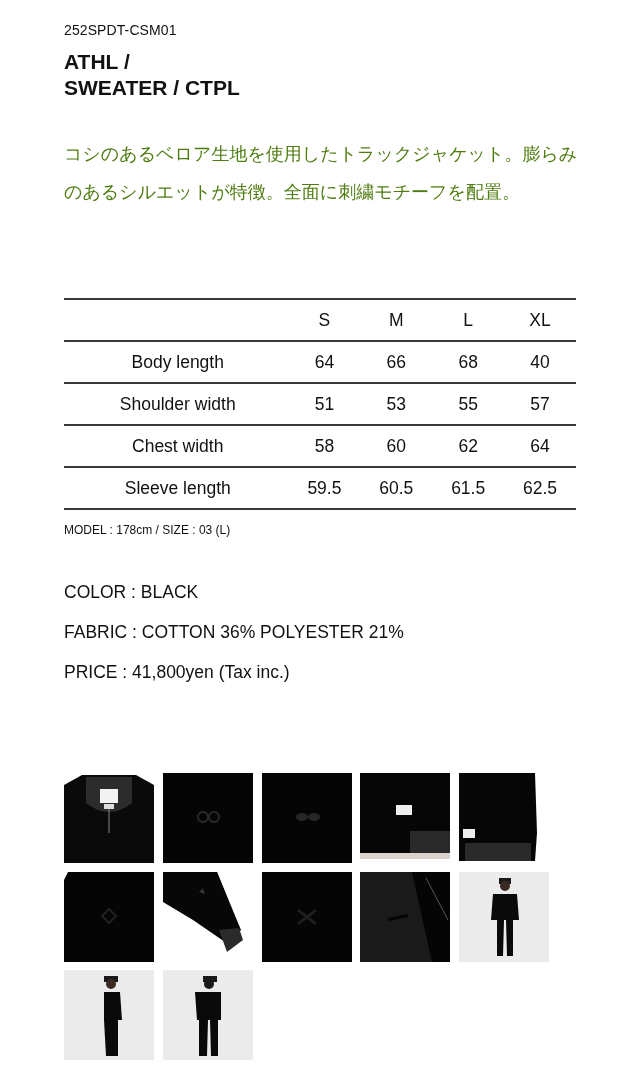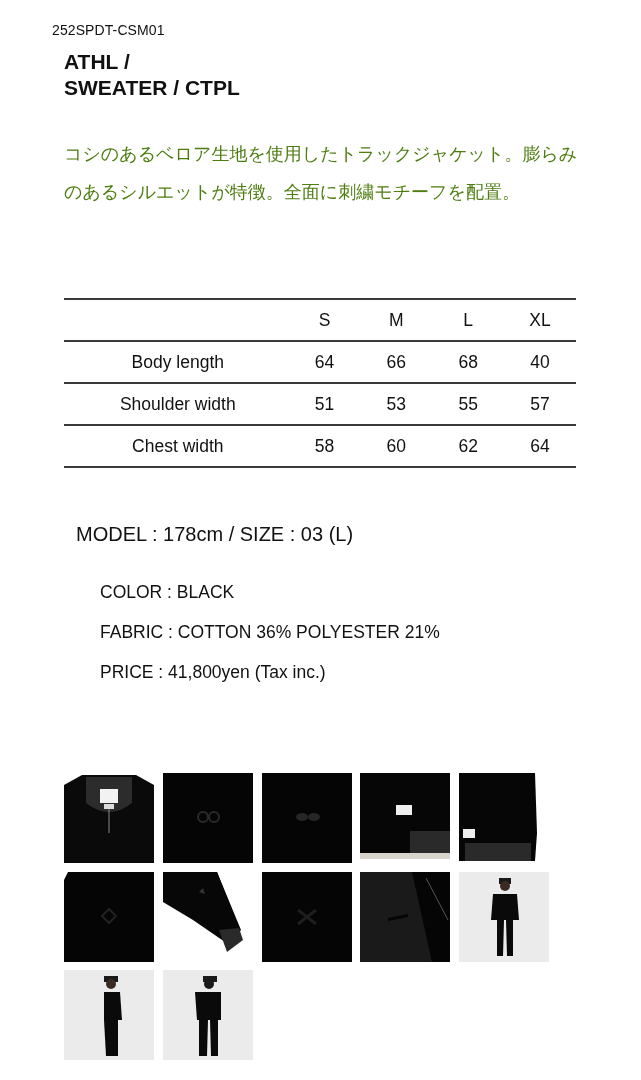--- a/index.html
+++ b/index.html
@@ -1,41 +1,41 @@
 <!DOCTYPE html>
 <html><head>
   <meta charset="utf-8">
   <style>
     html, body { margin: 0; padding: 0; background: #ffffff; }
     body {
       width: 641px; height: 1080px; position: relative; overflow: hidden;
       font-family: "Liberation Sans", "DejaVu Sans", sans-serif;
       color: #111111;
     }
-    .sku { position: absolute; left: 52px; top: 22px; font-size: 14px; letter-spacing: 0.1px; }
+    .sku { position: absolute; left: 64px; top: 22px; font-size: 14px; letter-spacing: 0.1px; }
     .title { position: absolute; left: 64px; top: 49px; font-size: 21px; font-weight: bold; line-height: 26px; }
     .desc {
       position: absolute; left: 64px; top: 135px; width: 520px;
       font-family: "DejaVu Sans", sans-serif; font-size: 18px; line-height: 38px; color: #4d7c0f;
     }
     .size-table {
       position: absolute; left: 64px; top: 298px; width: 512px;
       border-collapse: collapse; font-size: 17.5px;
     }
     .size-table tr { height: 42px; }
     .size-table th, .size-table td {
       border-top: 2px solid #3a3a3a; padding: 0; vertical-align: middle;
       font-weight: normal;
     }
     .size-table tr:last-child td { border-bottom: 2px solid #3a3a3a; }
     .size-table .label { text-align: center; padding-left: 3px; width: 222px; }
     .size-table .val { text-align: center; width: 72px; }
-    .model { position: absolute; left: 64px; top: 523px; font-size: 20px; margin-left: 12px; }
+    .model { position: absolute; left: 64px; top: 523px; font-size: 12px; }
     .specs { position: absolute; left: 64px; top: 580px; font-size: 17.5px; }
-    .specs div { height: 40px; line-height: 24px; margin-left: 36px; }
+    .specs div { height: 40px; line-height: 24px; }
     .thumbs { position: absolute; left: 64px; top: 773px; width: 500px; }
     .thumb {
       position: absolute; width: 90px; height: 90px; background: #050505;
       overflow: hidden;
     }
     .thumb.light { background: #ecebeb; }
     .thumb.white { background: #ffffff; }
   </style>
 </head>
 <body>
@@ -71,20 +71,27 @@
     <td class="val">53</td>
     <td class="val">55</td>
     <td class="val">57</td>
   </tr>
   <tr>
     <td class="label">Chest width</td>
     <td class="val">58</td>
     <td class="val">60</td>
     <td class="val">62</td>
     <td class="val">64</td>
+  </tr>
+  <tr>
+    <td class="label">Sleeve length</td>
+    <td class="val">59.5</td>
+    <td class="val">60.5</td>
+    <td class="val">61.5</td>
+    <td class="val">62.5</td>
   </tr>
 </tbody>
   </table>
 
 <div class="model">MODEL : 178cm / SIZE : 03 (L)</div>
 
 <div class="specs">
   <div>COLOR : BLACK</div>
   <div>FABRIC : COTTON 36% POLYESTER 21%</div>
   <div>PRICE : 41,800yen (Tax inc.)</div>

